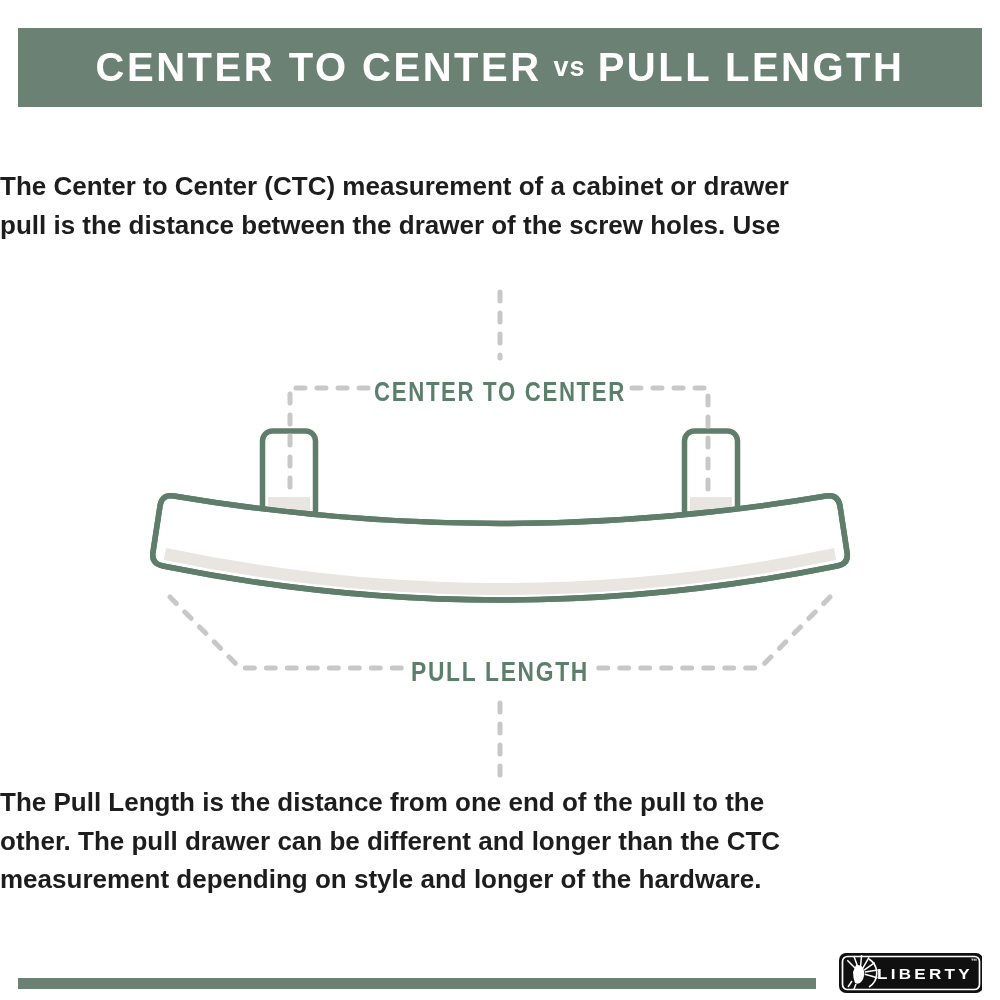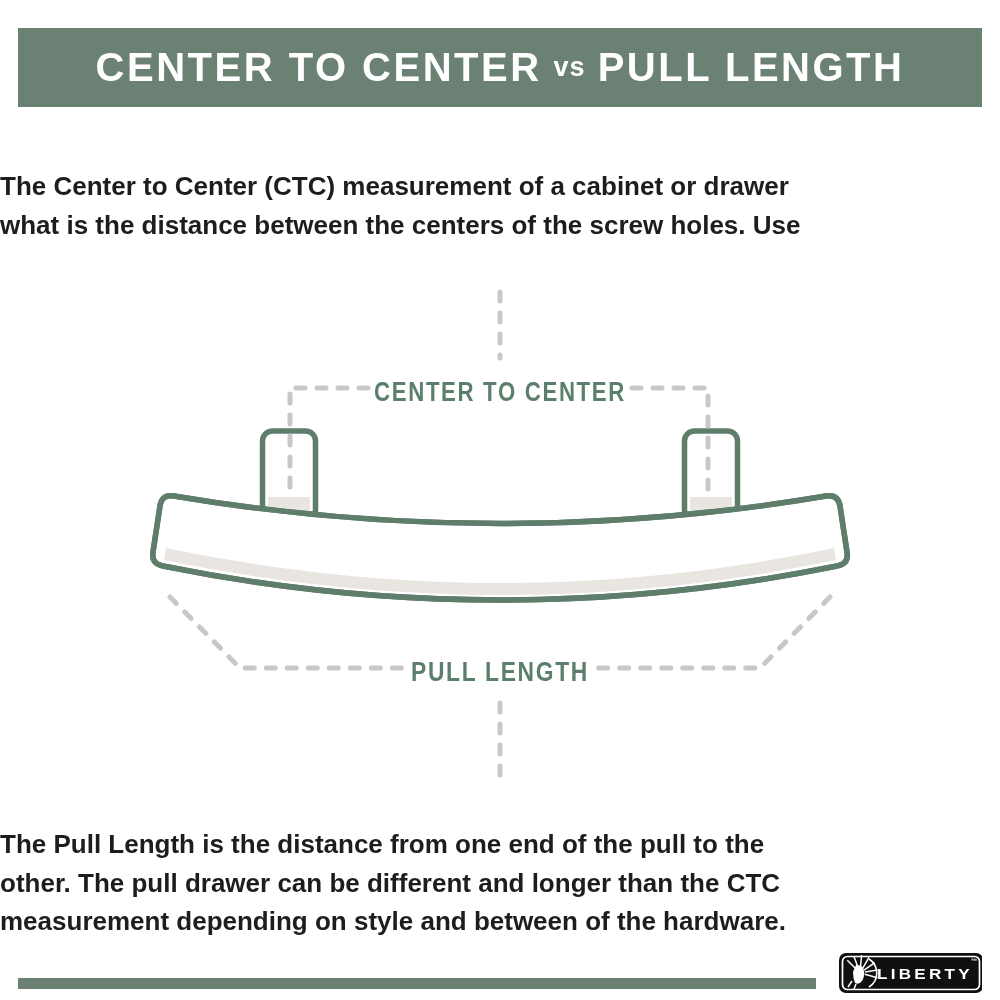--- a/index.html
+++ b/index.html
@@ -12,21 +12,21 @@
     background:#6a8174;color:#ffffff;
     display:flex;align-items:center;justify-content:center;
     font-weight:bold;font-size:40px;letter-spacing:2.5px;white-space:nowrap;
   }
   .banner .vs{font-size:27px;letter-spacing:1px;margin:12px 12px;}
   .para{
     position:absolute;left:0;width:1000px;text-align:left;
     color:#1d1d1d;font-weight:bold;font-size:26px;line-height:38.5px;
   }
   .para-top{top:167px;}
-  .para-bottom{top:825px;}
+  .para-bottom{top:783px;}
   .para .line{white-space:nowrap;}
   .diagram{position:absolute;left:0;top:280px;width:1000px;height:510px;}
   .diagram text{
     font-family:"Liberation Sans",sans-serif;font-weight:bold;
     fill:#5c7f6c;letter-spacing:2px;
   }
   .footer-bar{
     position:absolute;left:18px;top:978px;width:798px;height:11px;background:#6a8174;
   }
   .logo{position:absolute;left:839px;top:953px;width:144px;height:40px;}
@@ -38,21 +38,21 @@
 <div class="page">
 
   <header class="banner">
     <span>CENTER TO CENTER</span>
     <span class="vs">vs</span>
     <span>PULL LENGTH</span>
   </header>
 
   <section class="para para-top">
     <div class="line">The Center to Center (CTC) measurement of a cabinet or drawer</div>
-    <div class="line">what is the distance between the centers of the screw holes. Use</div>
+    <div class="line">pull is the distance between the drawer of the screw holes. Use</div>
   </section>
 
   <svg class="diagram" viewBox="0 280 1000 510">
 
     <path d="M500,292 V358" fill="none" stroke="#c8c8c8" stroke-width="5" stroke-dasharray="9 12" stroke-linecap="round"></path>
 
     <rect x="262.5" y="431" width="53" height="90" rx="10" fill="#ffffff" stroke="#5f7d6b" stroke-width="5.5"></rect>
     <rect x="684.5" y="431" width="53" height="90" rx="10" fill="#ffffff" stroke="#5f7d6b" stroke-width="5.5"></rect>
     <rect x="268" y="497" width="42" height="18" fill="#e9e6e2"></rect>
     <rect x="690" y="497" width="42" height="18" fill="#e9e6e2"></rect>
@@ -68,21 +68,21 @@
     <path d="M830,597 L760,668 L592,668" fill="none" stroke="#c8c8c8" stroke-width="5" stroke-dasharray="9 12" stroke-linecap="round"></path>
     <path d="M500,703 V780" fill="none" stroke="#c8c8c8" stroke-width="5" stroke-dasharray="9 12" stroke-linecap="round"></path>
 
     <text x="500" y="401" text-anchor="middle" font-size="27" textLength="252" lengthAdjust="spacingAndGlyphs">CENTER TO CENTER</text>
     <text x="500" y="681" text-anchor="middle" font-size="27" textLength="178" lengthAdjust="spacingAndGlyphs">PULL LENGTH</text>
   </svg>
 
   <section class="para para-bottom">
     <div class="line">The Pull Length is the distance from one end of the pull to the</div>
     <div class="line">other. The pull drawer can be different and longer than the CTC</div>
-    <div class="line">measurement depending on style and between of the hardware.</div>
+    <div class="line">measurement depending on style and longer of the hardware.</div>
   </section>
 
   <div class="footer-bar"></div>
 
   <svg class="logo" viewBox="0 0 144 40">
     <rect x="0" y="0" width="144" height="40" rx="7" fill="#101010"></rect>
     <rect x="3.5" y="3.5" width="137" height="33" rx="5" fill="none" stroke="#ffffff" stroke-width="1.7"></rect>
     <g transform="translate(21,20)" stroke="#ffffff" stroke-width="1.5" fill="none">
       <path d="M 9,-14 A 16.5,16.5 0 0 1 9,14" stroke-width="1.6"></path>
       <path d="M-3.5,-3.5 L-12.7,-12.7 M-1.7,-4.7 L-6.2,-16.9 M0.4,-5 L1.6,-17.9 M2.5,-4.3 L9,-15.6 M4.1,-2.9 L14.7,-10.3 M4.9,-0.9 L17.7,-3.1 M4.8,1.3 L17.4,4.7"></path>

